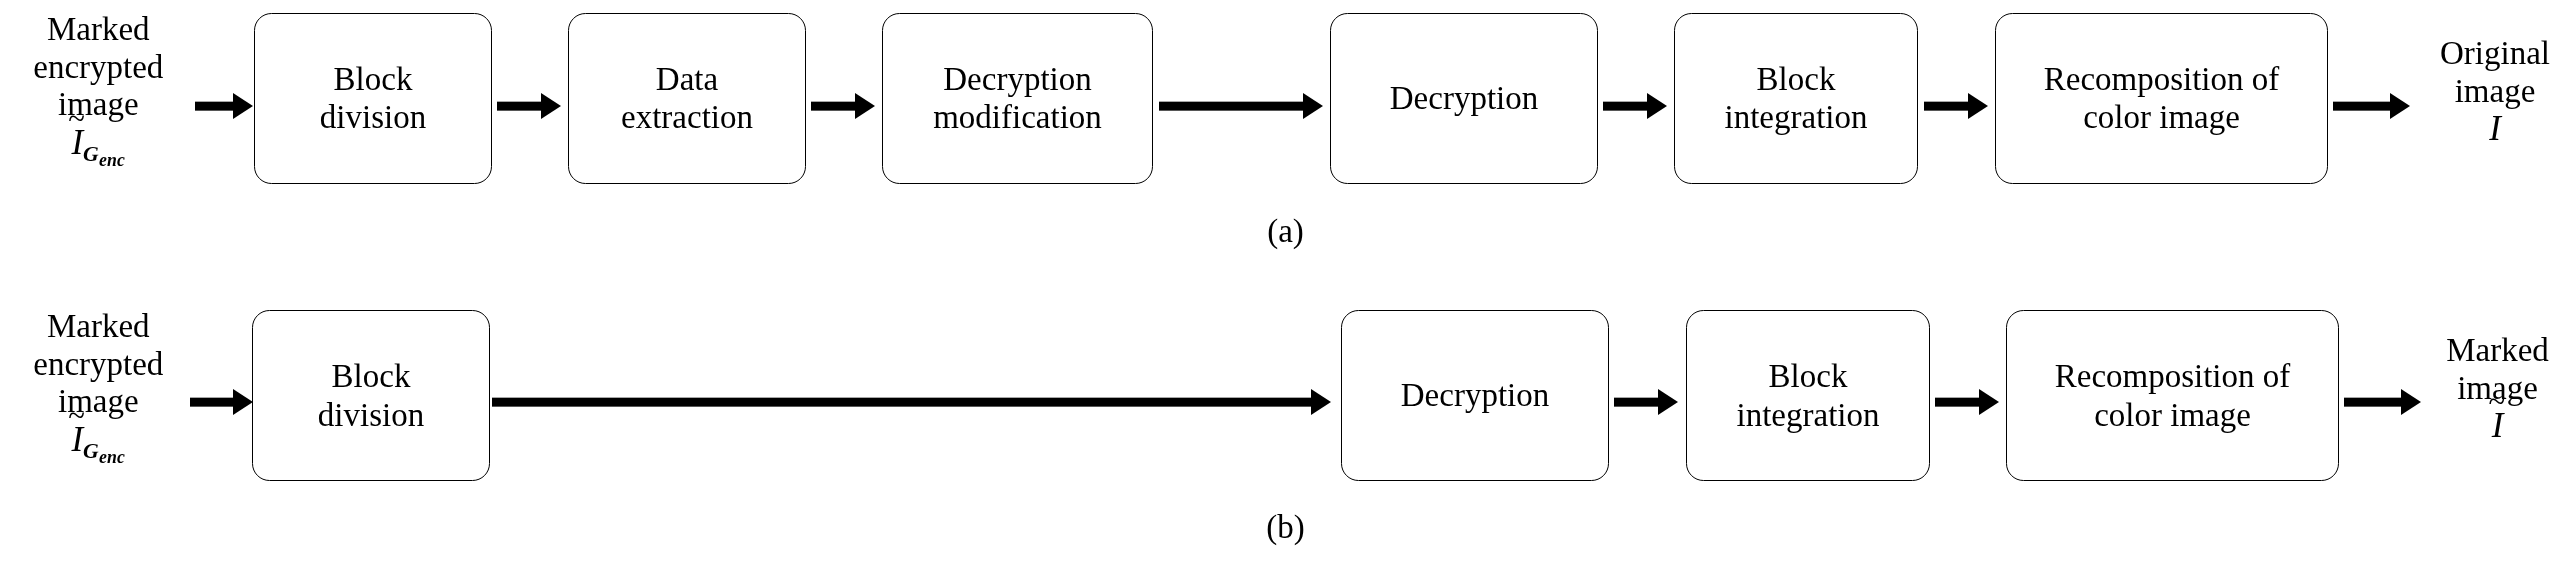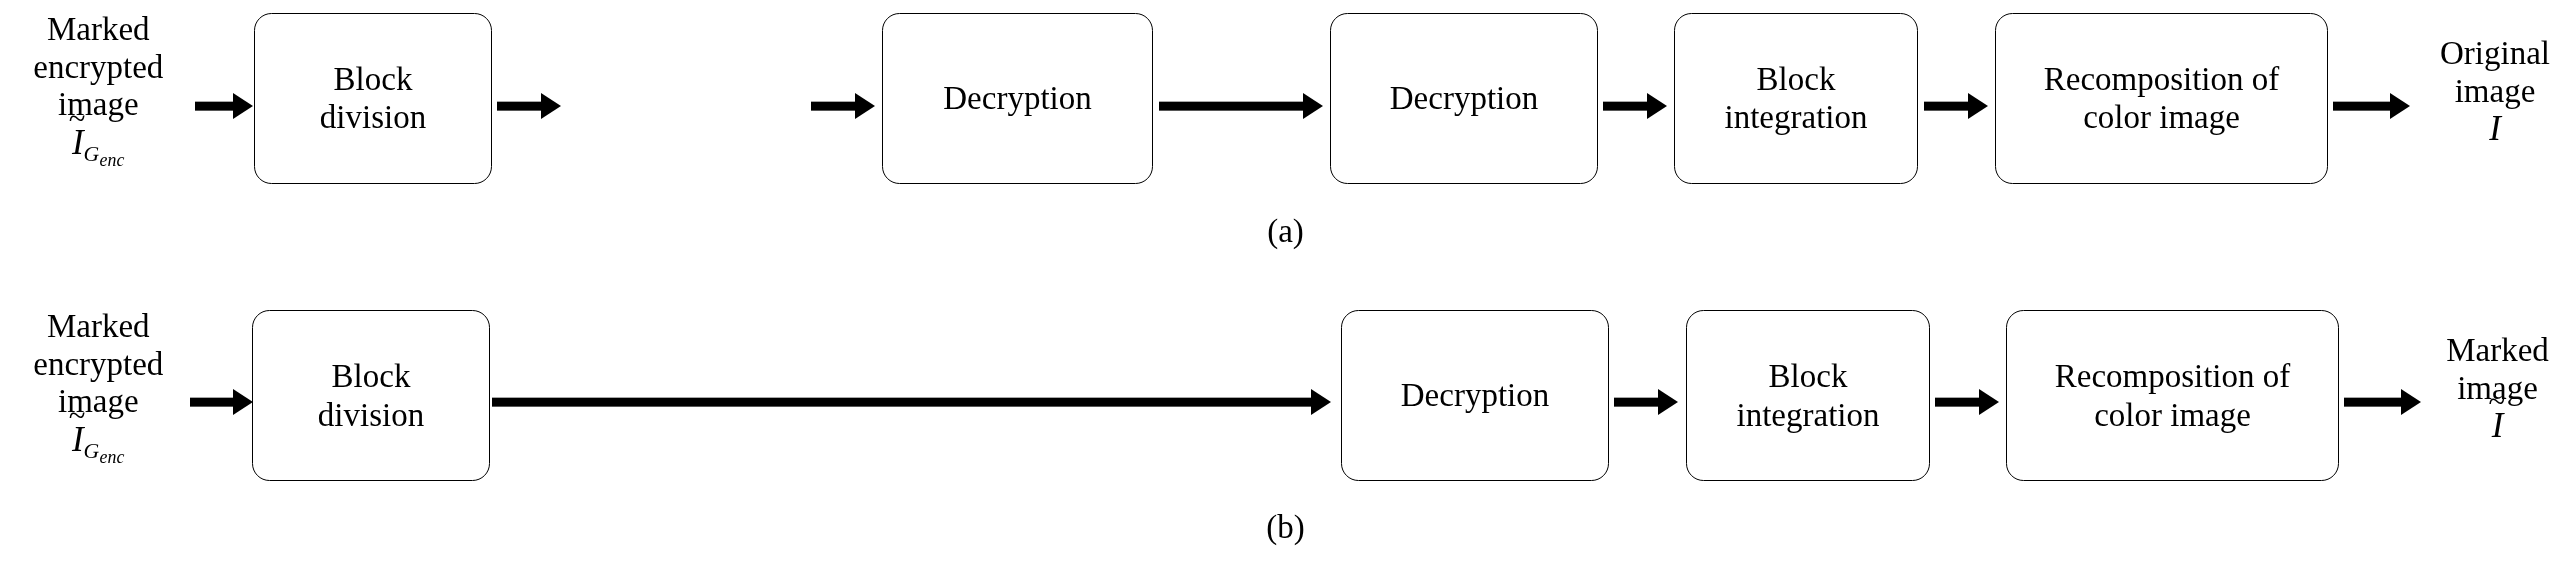--- a/index.html
+++ b/index.html
@@ -44,20 +44,21 @@
     transform: translateX(-54%);
     font-style: normal;
     font-size: 0.88em;
     line-height: 1;
   }
   .sub {
     font-size: 0.62em;
     font-style: italic;
     vertical-align: -0.34em;
     letter-spacing: 0.2px;
+    font-weight: bold;
   }
   .sub .subsub {
     font-size: 0.82em;
     vertical-align: -0.28em;
     font-style: italic;
   }
 
   
   .pbox {
     position: absolute;
@@ -127,28 +128,31 @@
 
   <div class="pbox" style="left:254px; top:12.7px; width:238px; height:171px;">
     <span class="txt"><span>Block</span><br><span>division</span></span>
   </div>
 
   <div class="arrow" style="left:497px; top:106px; width:67px;">
     <span class="shaft" style="width:46px;"></span>
     <span class="head" style="left:44px;"></span>
   </div>
 
+  <div class="pbox" style="left:568px; top:12.7px; width:238px; height:171px;">
+    <span class="txt"><span>Data</span><br><span>extraction</span></span>
+  </div>
 
   <div class="arrow" style="left:811px; top:106px; width:67px;">
     <span class="shaft" style="width:46px;"></span>
     <span class="head" style="left:44px;"></span>
   </div>
 
   <div class="pbox" style="left:882px; top:12.7px; width:271px; height:171px;">
-    <span class="txt"><span>Decryption</span><br></span>
+    <span class="txt"><span>Decryption</span><br><span>modification</span></span>
   </div>
 
   <div class="arrow" style="left:1159px; top:106px; width:167px;">
     <span class="shaft" style="width:146px;"></span>
     <span class="head" style="left:144px;"></span>
   </div>
 
   <div class="pbox" style="left:1330px; top:12.7px; width:268px; height:171px;">
     <span class="txt"><span>Decryption</span></span>
   </div>

